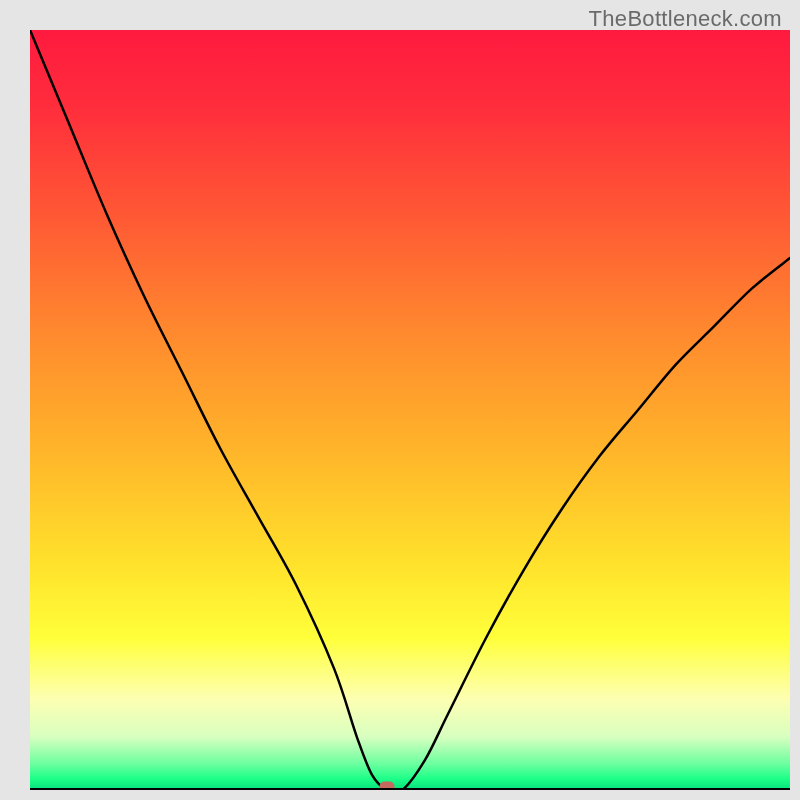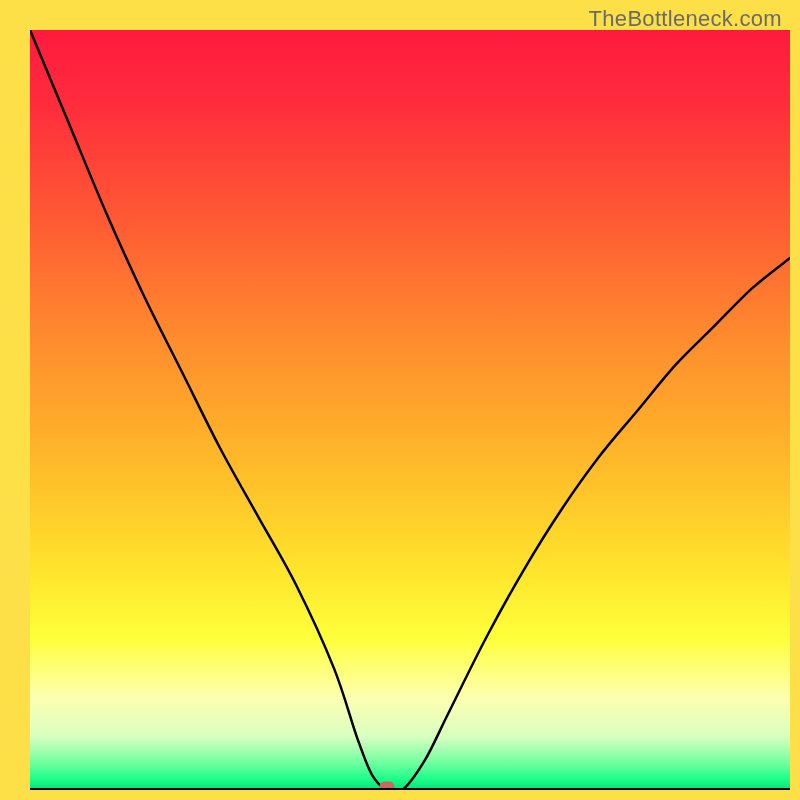--- a/index.html
+++ b/index.html
@@ -8,21 +8,21 @@
     width: 800px;
     height: 800px;
     background: #000;
     overflow: hidden;
     font-family: Arial, Helvetica, sans-serif;
   }
   .frame {
     position: relative;
     width: 800px;
     height: 800px;
-    background: #fde047;
+    background: #e5e5e5;
     text-decoration: underline;
   }
   .watermark {
     position: absolute;
     top: 6px;
     right: 18px;
     color: #6a6a6a;
     font-size: 22px;
     font-weight: 500;
     letter-spacing: 0.3px;

